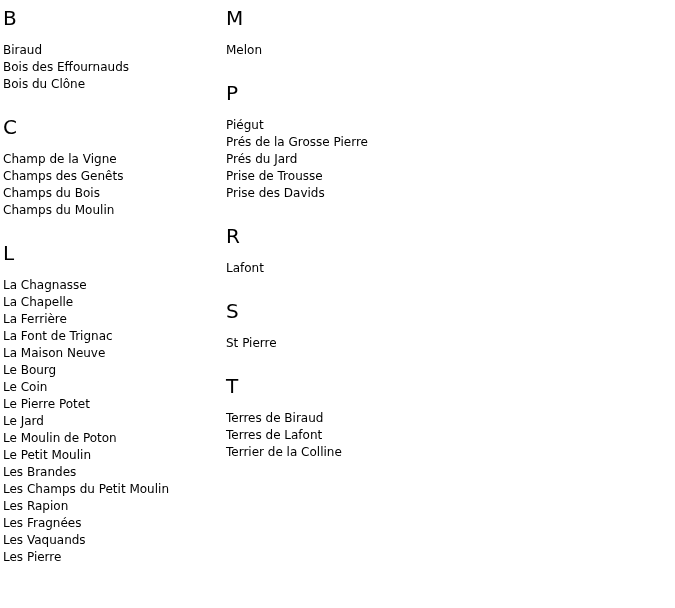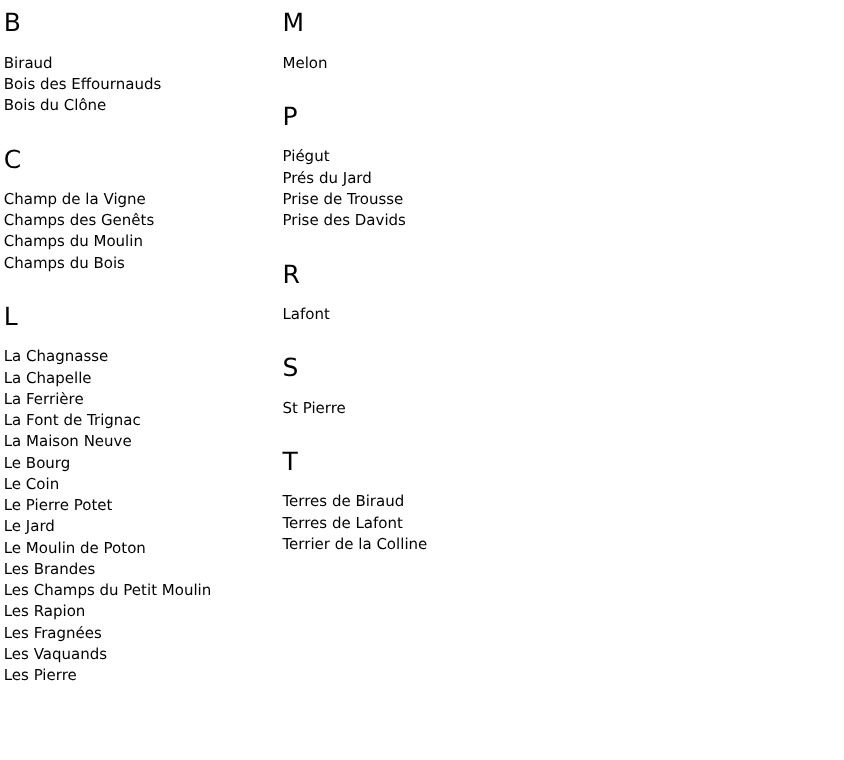--- a/index.html
+++ b/index.html
@@ -63,57 +63,59 @@
           <li class="index-item">Biraud</li>
           <li class="index-item">Bois des Effournauds</li>
           <li class="index-item">Bois du Clône</li>
         </ul>
       </section>
       <section class="index-section">
         <h2 class="letter-heading">C</h2>
         <ul class="item-list">
           <li class="index-item">Champ de la Vigne</li>
           <li class="index-item">Champs des Genêts</li>
+          <li class="index-item">Champs du Bois</li>
           <li class="index-item">Champs du Moulin</li>
-          <li class="index-item">Champs du Bois</li>
         </ul>
       </section>
       <section class="index-section">
         <h2 class="letter-heading">L</h2>
         <ul class="item-list">
           <li class="index-item">La Chagnasse</li>
           <li class="index-item">La Chapelle</li>
           <li class="index-item">La Ferrière</li>
           <li class="index-item">La Font de Trignac</li>
           <li class="index-item">La Maison Neuve</li>
           <li class="index-item">Le Bourg</li>
           <li class="index-item">Le Coin</li>
           <li class="index-item">Le Pierre Potet</li>
           <li class="index-item">Le Jard</li>
           <li class="index-item">Le Moulin de Poton</li>
+          <li class="index-item">Le Petit Moulin</li>
           <li class="index-item">Les Brandes</li>
           <li class="index-item">Les Champs du Petit Moulin</li>
           <li class="index-item">Les Rapion</li>
           <li class="index-item">Les Fragnées</li>
           <li class="index-item">Les Vaquands</li>
           <li class="index-item">Les Pierre</li>
         </ul>
       </section>
     </div>
     <div class="column">
       <section class="index-section">
         <h2 class="letter-heading">M</h2>
         <ul class="item-list">
           <li class="index-item">Melon</li>
         </ul>
       </section>
       <section class="index-section">
         <h2 class="letter-heading">P</h2>
         <ul class="item-list">
           <li class="index-item">Piégut</li>
+          <li class="index-item">Prés de la Grosse Pierre</li>
           <li class="index-item">Prés du Jard</li>
           <li class="index-item">Prise de Trousse</li>
           <li class="index-item">Prise des Davids</li>
         </ul>
       </section>
       <section class="index-section">
         <h2 class="letter-heading">R</h2>
         <ul class="item-list">
           <li class="index-item">Lafont</li>
         </ul>

